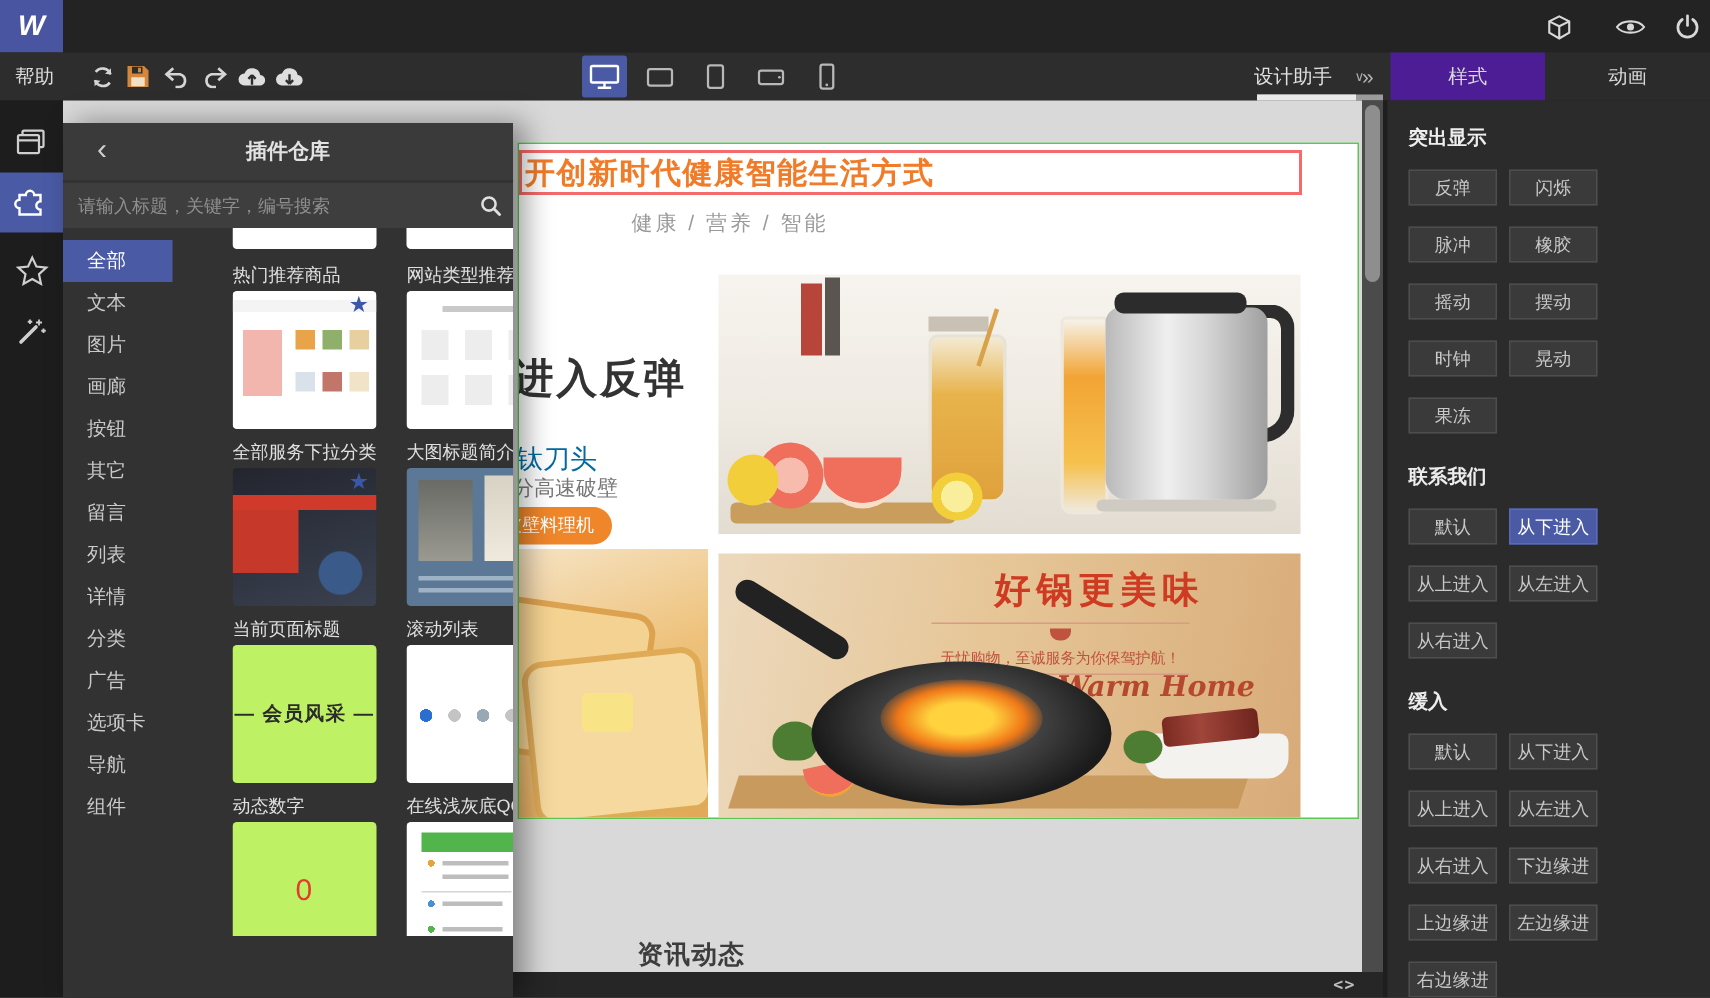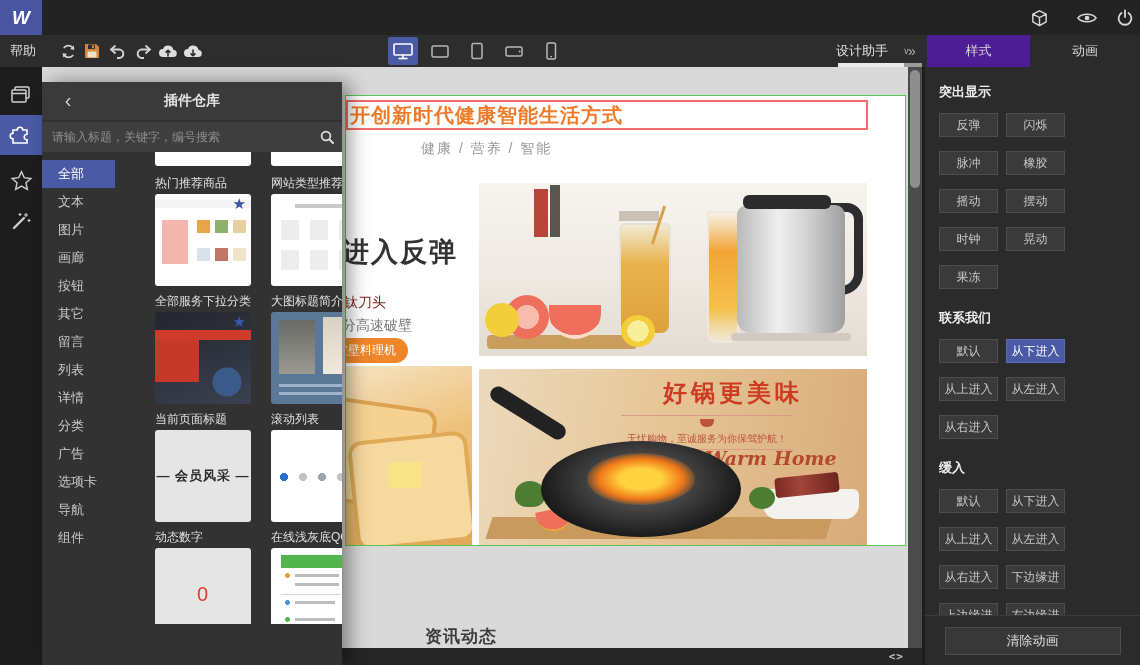--- a/index.html
+++ b/index.html
@@ -40,21 +40,21 @@
   
   #canvas { position:absolute; left:42px; top:67px; width:866px; height:581px; background:#d9d9d9; overflow:hidden; }
   #hero { position:absolute; left:303px; top:28px; width:561px; height:451px; background:#fff;
     border:1px solid #5bc653; overflow:hidden; }
   #hero-title-box { position:absolute; left:0px; top:4px; width:522px; height:30px; background:#fff;
     border:2px solid #f56a6a; display:flex; align-items:center; overflow:hidden; }
   #hero-title-box span { color:#f07b28; font-size:20px; font-weight:bold; letter-spacing:1px; white-space:nowrap; padding-left:2px; }
   #hero-subtitle { position:absolute; left:75px; top:44px; color:#9a9a9a; font-size:14px; letter-spacing:2px; }
 
   #prod-heading { position:absolute; left:-4px; top:138px; color:#333; font-size:27px; font-weight:bold; letter-spacing:2px; }
-  #prod-line1 { position:absolute; left:-2px; top:198px; color:#7f1d1d; font-size:14px; }
+  #prod-line1 { position:absolute; left:-2px; top:198px; color:#0369a1; font-size:18px; }
   #prod-line2 { position:absolute; left:-4px; top:221px; color:#777; font-size:14px; }
   #prod-pill { position:absolute; left:-34px; top:242px; background:#f0862a; color:#fff; font-size:12px;
     padding:4px 12px; border-radius:13px; white-space:nowrap; }
 
   
   #img-kettle { position:absolute; left:133px; top:87px; width:388px; height:173px; overflow:hidden;
     background:linear-gradient(180deg,#f7f4ef 0%,#eee9e1 55%,#e2dcd1 100%); }
   .book1 { position:absolute; left:55px; top:6px; width:14px; height:48px; background:#b8453a; }
   .book2 { position:absolute; left:71px; top:2px; width:10px; height:52px; background:#5a5550; }
   .book3 { position:absolute; left:140px; top:28px; width:40px; height:10px; background:#c9c2b4; }
@@ -137,21 +137,21 @@
   #pp-search .mag { width:30px; display:flex; justify-content:center; }
   #cats { position:absolute; left:0; top:78px; width:73px; }
   .cat { height:28px; line-height:28px; padding-left:16px; color:#c9c9c9; font-size:13px; cursor:pointer; }
   .cat.sel { background:#4a5aa5; color:#fff; }
   #cardgrid { position:absolute; left:81px; top:70px; width:219px; height:472px; overflow:hidden;
     display:flex; flex-wrap:wrap; column-gap:20px; align-content:flex-start;margin-left:32px; }
   .partialcard { width:96px; height:14px; background:#fff; border-radius:0 0 3px 3px; margin-bottom:10px; }
   .partialcard:nth-child(2) { margin-left:0; }
   .cardwrap { width:96px; }
   .cardtitle { height:14px; line-height:14px; color:#e0e0e0; font-size:12px; margin-bottom:4px; white-space:nowrap; overflow:hidden; }
-  .cardthumb { position:relative; width:96px; height:92px; background:#e5e5e5; border-radius:3px; margin-bottom:8px;
+  .cardthumb { position:relative; width:96px; height:92px; background:#bef264; border-radius:3px; margin-bottom:8px;
     overflow:hidden; display:flex; align-items:center; justify-content:center; }
   .cstar { position:absolute; top:2px; right:5px; color:#3a57a8; font-size:15px; line-height:15px; }
   .cprev { color:#2b2b2b; font-size:13px; font-weight:bold; letter-spacing:1px; }
   .v6 .cprev { color:#e23c30; font-size:20px; font-weight:normal; }
   .v0 { background-color:#fff; background-repeat:no-repeat; background-image:
       linear-gradient(#f4f4f4,#f4f4f4),linear-gradient(#f3b6ae,#f3b6ae),
       linear-gradient(#e9a44a,#e9a44a),linear-gradient(#8fb06a,#8fb06a),linear-gradient(#e7cfa0,#e7cfa0),
       linear-gradient(#d9e2ea,#d9e2ea),linear-gradient(#c2766a,#c2766a),linear-gradient(#f0e3c8,#f0e3c8);
     background-size:96px 8px,26px 44px,13px 13px,13px 13px,13px 13px,13px 13px,13px 13px,13px 13px;
     background-position:0 6px,7px 26px,42px 26px,60px 26px,78px 26px,42px 54px,60px 54px,78px 54px; }
@@ -514,18 +514,15 @@
           <div class="rp-btn">从下进入</div>
           <div class="rp-btn">从上进入</div>
           <div class="rp-btn">从左进入</div>
           <div class="rp-btn">从右进入</div>
           <div class="rp-btn">下边缘进</div>
           <div class="rp-btn">上边缘进</div>
           <div class="rp-btn">左边缘进</div>
           <div class="rp-btn">右边缘进</div>
         </div>
       </div>
-    <div id="rp-footer">
-      <div id="clear-anim">清除动画</div>
-    </div>
   </div>
 
 </div>
 
 </body></html>

